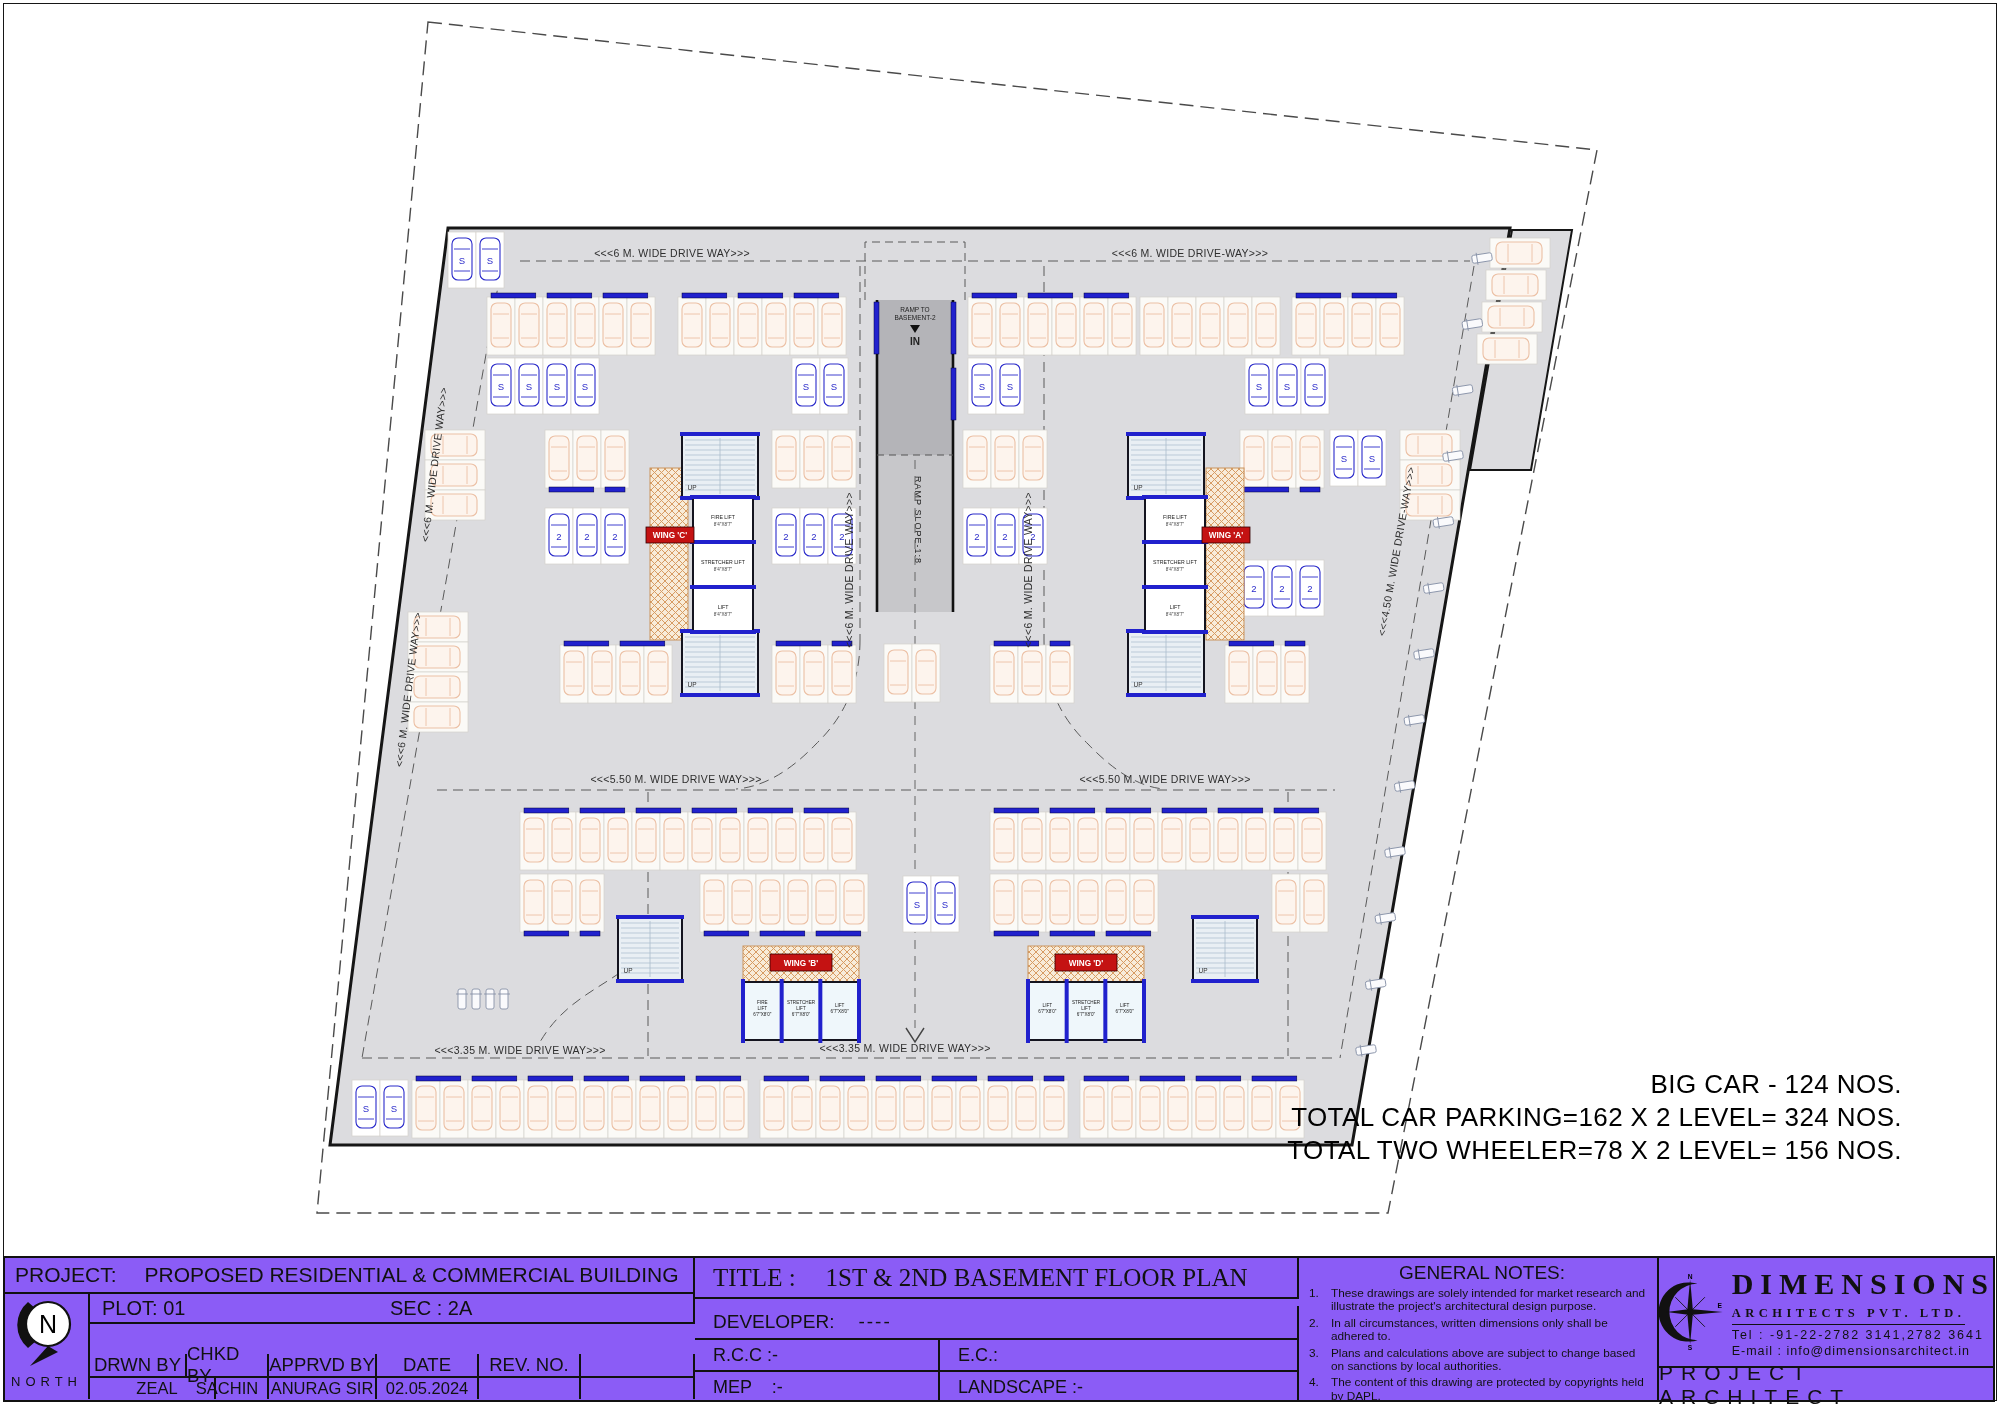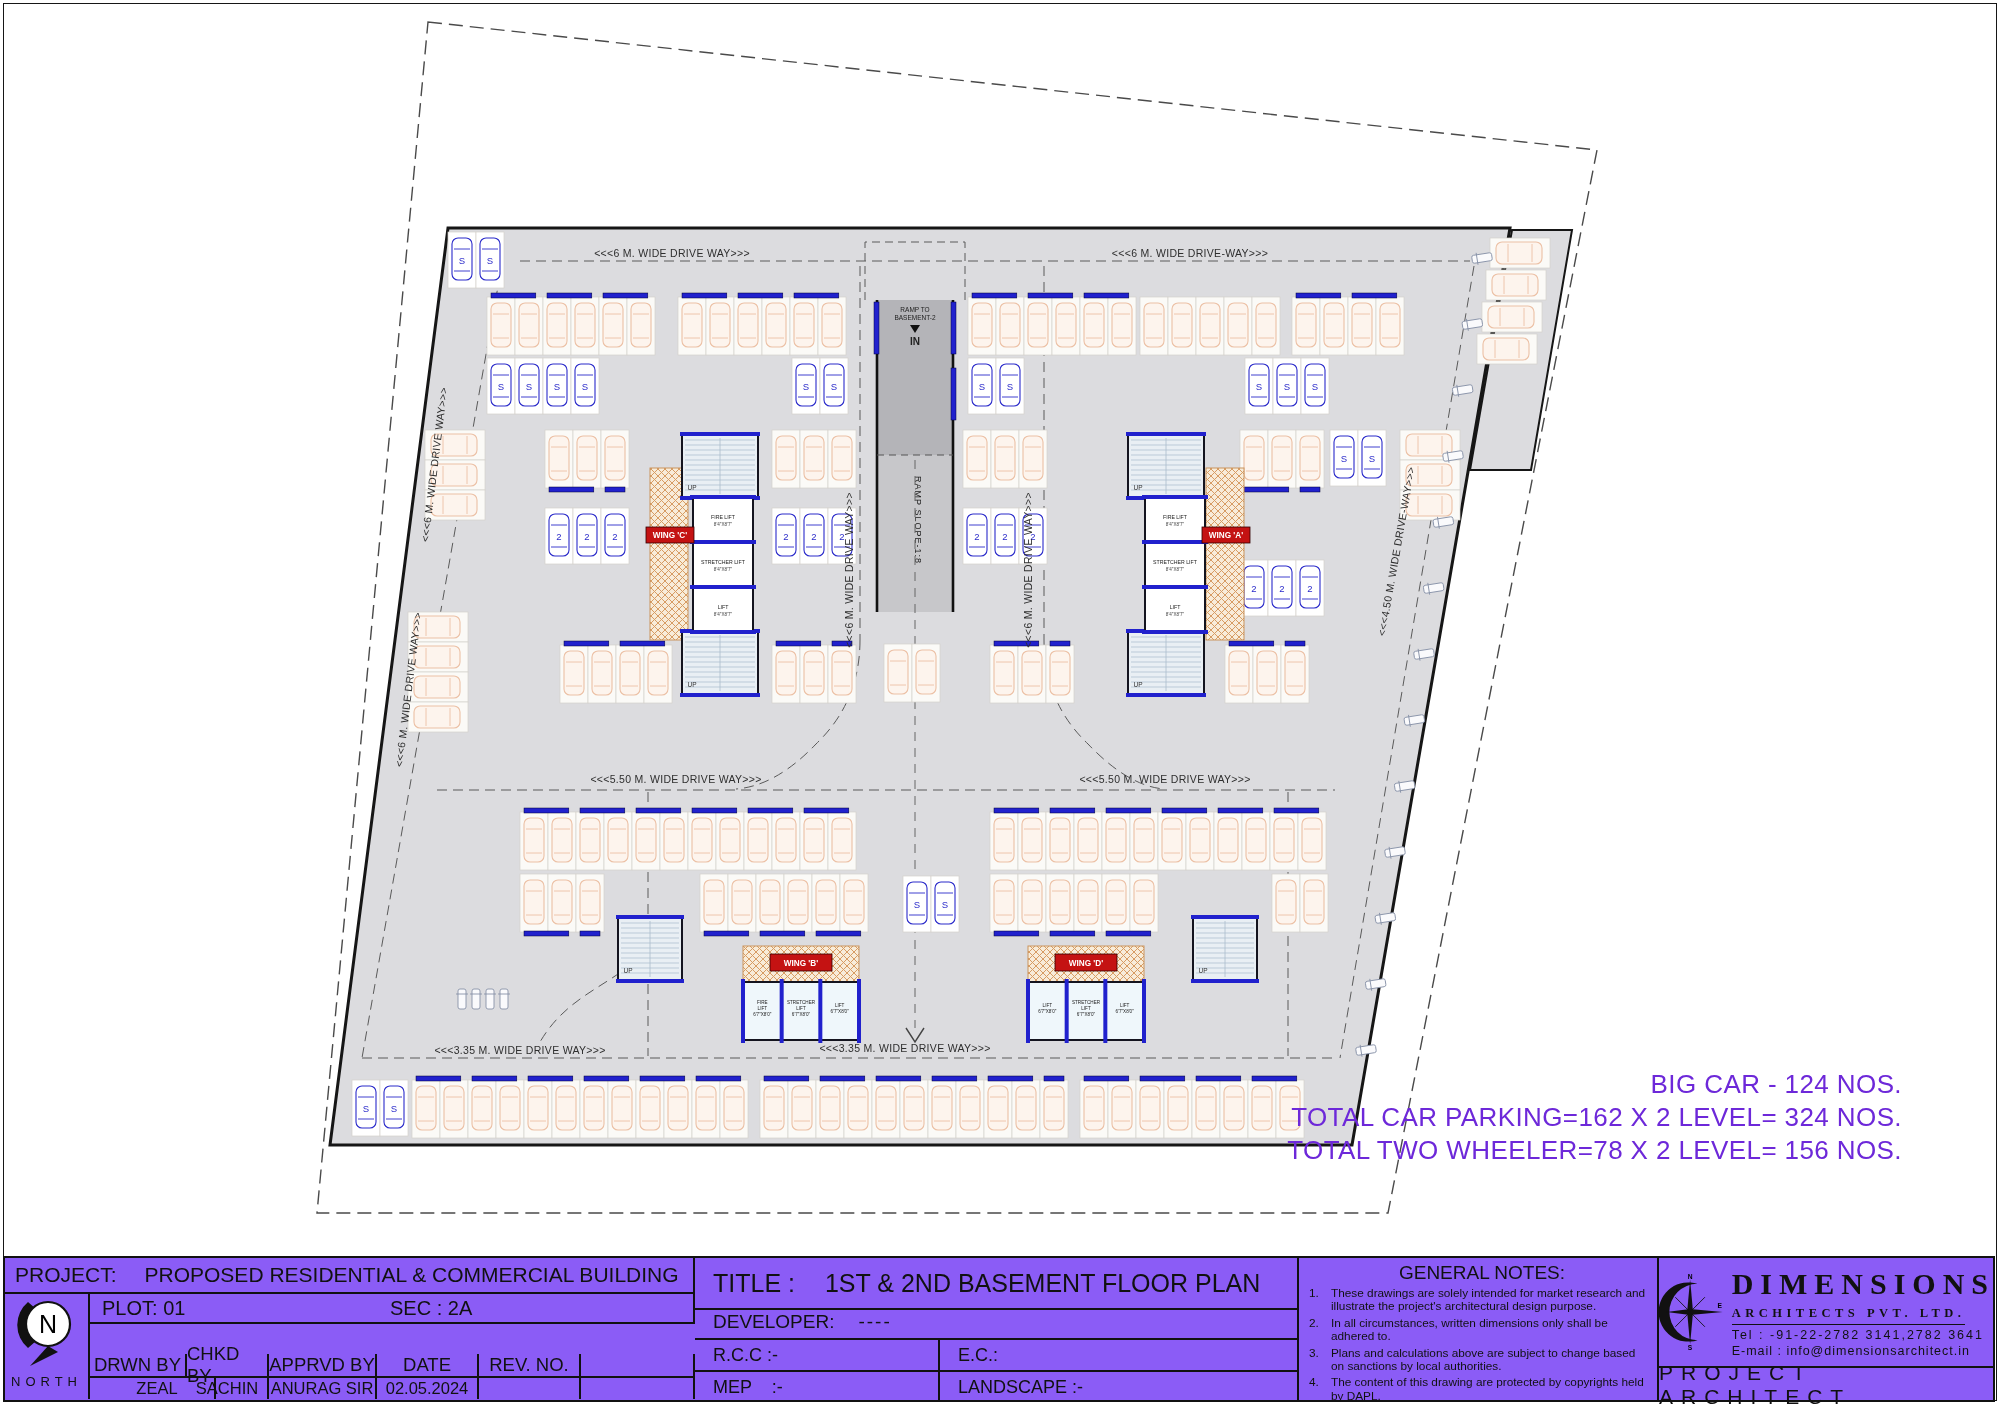--- a/index.html
+++ b/index.html
@@ -4,39 +4,39 @@
 <style>
   html,body{margin:0;padding:0;background:#fff;}
   .sheet{position:relative;width:2000px;height:1404px;background:#ffffff;
          font-family:"Liberation Sans",sans-serif;color:#111;overflow:hidden;}
   .sheet-border{position:absolute;left:3px;top:3px;width:1992px;height:1396px;
                 border:1.6px solid #161616;pointer-events:none;}
   #plan-svg{position:absolute;left:0;top:0;}
   #plan-svg text{font-family:"Liberation Sans",sans-serif;}
   
   .stats{position:absolute;right:98px;top:1068px;text-align:right;
-         font-size:26px;line-height:33px;letter-spacing:.4px;color:#6d28d9;}
+         font-size:26px;line-height:33px;letter-spacing:.4px;color:#000000;}
   
   .tb{position:absolute;left:3px;top:1256px;width:1992px;height:146px;
       border:2.5px solid #111;box-sizing:border-box;background:#8b5cf6;font-size:18px;}
   .tb .cell{position:absolute;box-sizing:border-box;display:flex;align-items:center;}
   .br{border-right:2px solid #111;} .bb{border-bottom:2px solid #111;}
   .c-project{left:0;top:0;width:690px;height:36px;font-size:21px;}
   .c-project .lbl{margin-left:10px;font-weight:400;}
   .c-project .val{margin-left:28px;}
   .c-north{left:0;top:36px;width:85px;height:105px;flex-direction:column;justify-content:flex-start;}
   .northtxt{font-size:13px;letter-spacing:5px;margin-top:2px;}
   .c-plot{left:85px;top:36px;width:605px;height:30px;font-size:20px;}
   .c-node{left:85px;top:66px;width:605px;height:30px;font-size:20px;}
   .t1{margin-left:12px;} .t2{position:absolute;left:300px;}
   .hcell{position:absolute;box-sizing:border-box;border-right:2px solid #111;border-bottom:2px solid #111;
          display:flex;align-items:center;justify-content:center;font-size:18.5px;}
   .vcell{position:absolute;box-sizing:border-box;border-right:2px solid #111;
          display:flex;align-items:center;justify-content:center;font-size:16.5px;}
-  .c-title{left:690px;top:0;width:604px;height:52px;font-size:25px;}
+  .c-title{left:690px;top:0;width:604px;height:41px;font-size:25px;font-family:Liberation Serif, serif;}
   .c-title .lbl{margin-left:18px;} .c-title .val{margin-left:30px;}
   .c-dev{left:690px;top:48px;width:604px;height:34px;font-size:19px;}
   .c-dev .lbl{margin-left:18px;} .c-dev .val{margin-left:24px;letter-spacing:2px;}
   .c-rcc{left:690px;top:82px;width:245px;height:32px;font-size:18px;}
   .c-ec{left:935px;top:82px;width:359px;height:32px;font-size:18px;}
   .c-mep{left:690px;top:114px;width:245px;height:30px;font-size:18px;}
   .c-land{left:935px;top:114px;width:359px;height:30px;font-size:18px;}
   .pad{margin-left:18px;white-space:pre;}
   .c-notes{left:1294px;top:0;width:360px;height:144px;flex-direction:column;align-items:flex-start;overflow:hidden;}
   .notes-h{font-size:19px;margin:4px 0 2px 8px;}

